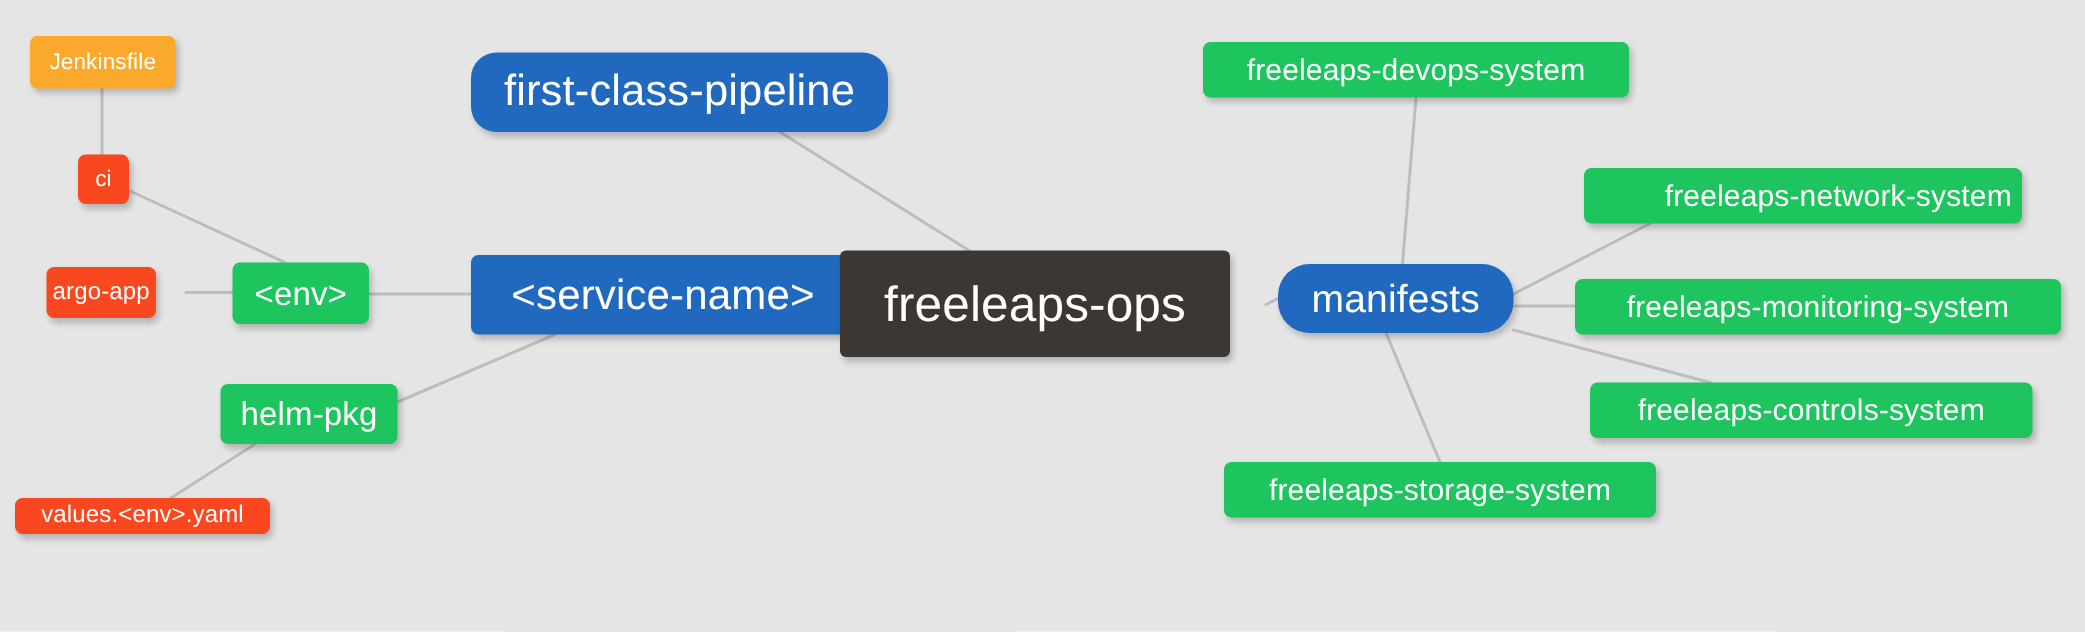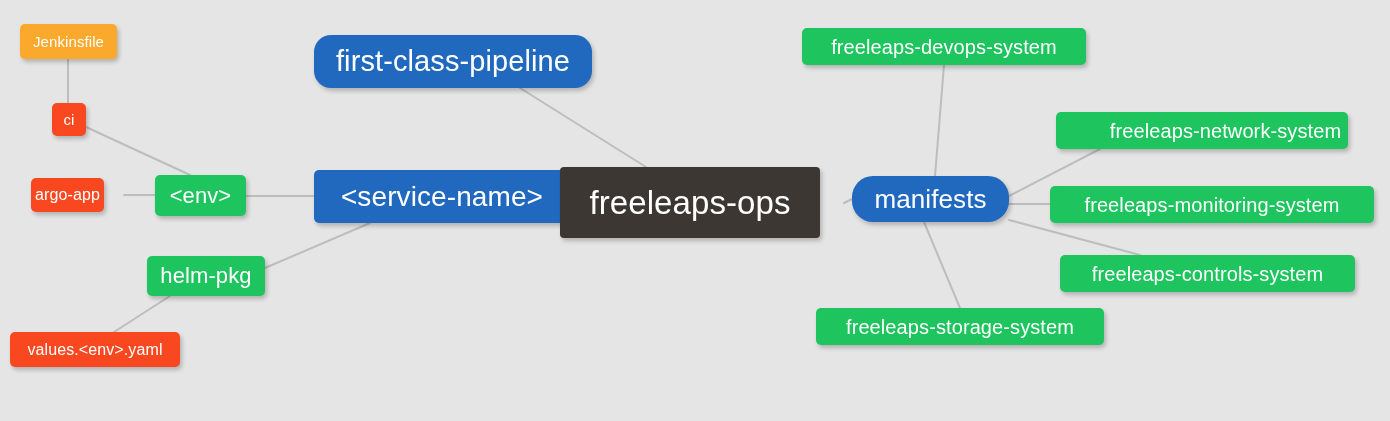--- a/index.html
+++ b/index.html
@@ -70,21 +70,21 @@
       <line x1="1009" y1="204" x2="1050" y2="204" stroke="#bdbdbd" stroke-width="2" stroke-linecap="round"></line>
       <line x1="1009" y1="220" x2="1140" y2="255" stroke="#bdbdbd" stroke-width="2" stroke-linecap="round"></line>
       <line x1="924" y1="222" x2="960" y2="308" stroke="#bdbdbd" stroke-width="2" stroke-linecap="round"></line>
     </svg>
   <div id="node-layer">
       <div class="node orange" style="left: 20px; top: 24px; width: 97px; height: 35px; font-size: 15px;">Jenkinsfile</div>
       <div class="node red" style="left: 52px; top: 103px; width: 34px; height: 33px; font-size: 15px;">ci</div>
       <div class="node red" style="left: 31px; top: 178px; width: 73px; height: 34px; font-size: 16px;">argo-app</div>
       <div class="node green" style="left: 155px; top: 175px; width: 91px; height: 41px; font-size: 22px;">&lt;env&gt;</div>
       <div class="node green" style="left: 147px; top: 256px; width: 118px; height: 40px; font-size: 22px; text-align: center;">helm-pkg</div>
-      <div class="node red" style="left: 10px; top: 332px; width: 170px; height: 35px; font-size: 16px;">values.&lt;env&gt;.yaml</div>
+      <div class="node red" style="left: 10px; top: 332px; width: 170px; height: 24px; font-size: 16px;">values.&lt;env&gt;.yaml</div>
       <div class="node blue" style="left: 314px; top: 35px; width: 278px; height: 53px; font-size: 29px; border-radius: 17px;">first-class-pipeline</div>
       <div class="node blue" style="left: 314px; top: 170px; width: 256px; height: 53px; font-size: 28px;">&lt;service-name&gt;</div>
       <div class="node root" style="left: 560px; top: 167px; width: 260px; height: 71px; font-size: 33px;">freeleaps-ops</div>
       <div class="node blue" style="left: 852px; top: 176px; width: 157px; height: 46px; font-size: 26px; border-radius: 21px;">manifests</div>
       <div class="node green" style="left: 802px; top: 28px; width: 284px; height: 37px; font-size: 20px;">freeleaps-devops-system</div>
       <div class="node green" style="left: 1056px; top: 112px; width: 292px; height: 37px; font-size: 20px; padding-left: 47px;">freeleaps-network-system</div>
       <div class="node green" style="left: 1050px; top: 186px; width: 324px; height: 37px; font-size: 20px;">freeleaps-monitoring-system</div>
       <div class="node green" style="left: 1060px; top: 255px; width: 295px; height: 37px; font-size: 20px;">freeleaps-controls-system</div>
       <div class="node green" style="left: 816px; top: 308px; width: 288px; height: 37px; font-size: 20px;">freeleaps-storage-system</div>
     </div>

